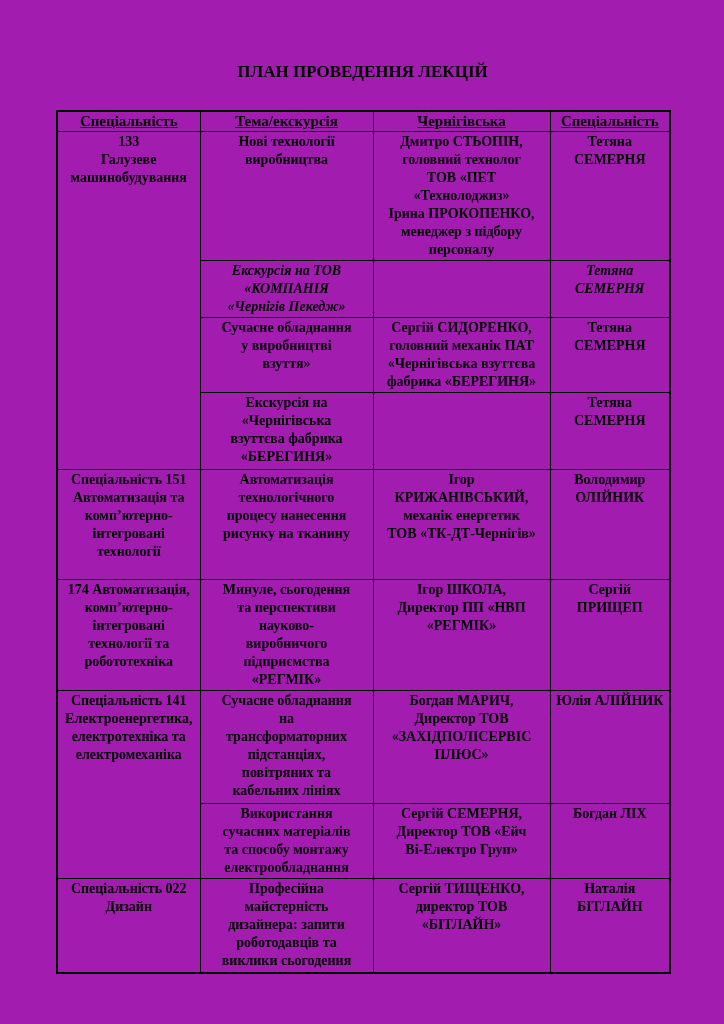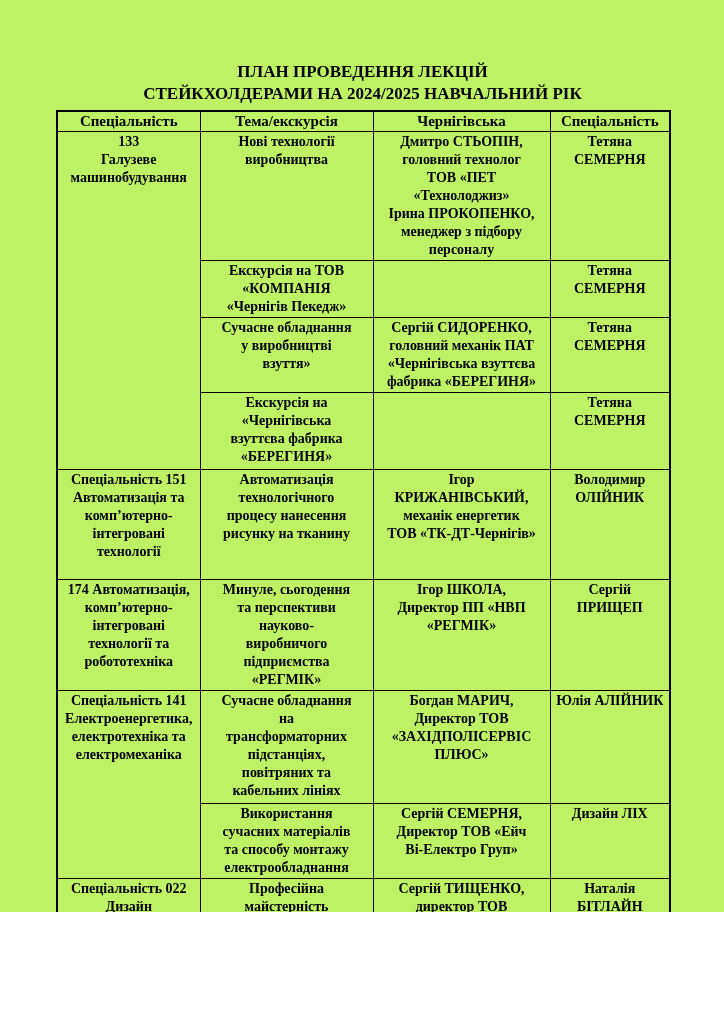--- a/index.html
+++ b/index.html
@@ -3,22 +3,22 @@
 <meta charset="utf-8">
 <style>
   html, body {
     margin: 0;
     padding: 0;
     background: #ffffff;
   }
   .page {
     position: relative;
     width: 724px;
-    height: 912px;
-    background: #bef264;
+    height: 1024px;
+    background: #a21caf;
     font-family: "Liberation Serif", "DejaVu Serif", serif;
     font-weight: bold;
     color: #000000;
     overflow: hidden;
   }
   .doc-title {
     position: absolute;
     top: 61px;
     left: 56px;
     width: 613px;
@@ -53,39 +53,38 @@
     vertical-align: middle;
     white-space: nowrap;
   }
   td {
     font-size: 14px;
     line-height: 18px;
     vertical-align: top;
     white-space: pre-line;
     margin-top: 15px;
   }
-  tr.hr  { height: 19px; }
+  tr.hr  { height: 19px; text-decoration: underline; }
   tr.r1a { height: 129px; }
-  tr.r1b { height: 55px; }
+  tr.r1b { height: 55px; font-style: italic; }
   tr.r1c { height: 66px; }
   tr.r1d { height: 77px; }
   tr.r2  { height: 110px; }
   tr.r3  { height: 110px; }
   tr.r4a { height: 113px; border-radius: 9px; }
   tr.r4b { height: 70px; }
   tr.r5  { height: 94px; }
 </style>
 </head>
 <body>
 
 <div class="page">
 
   <div class="doc-title">
     <div>ПЛАН ПРОВЕДЕННЯ ЛЕКЦІЙ</div>
-    <div>СТЕЙКХОЛДЕРАМИ НА 2024/2025 НАВЧАЛЬНИЙ РІК</div>
   </div>
 
   <table class="schedule">
     <colgroup>
       <col class="c1">
         <col class="c2">
         <col class="c3">
         <col class="c4">
     </colgroup>
     <thead>
@@ -194,21 +193,21 @@
         <td>Юлія АЛІЙНИК</td>
       </tr>
       <tr class="r4b">
         <td>Використання
 сучасних матеріалів
 та способу монтажу
 електрообладнання</td>
         <td>Сергій СЕМЕРНЯ,
 Директор ТОВ «Ейч
 Ві-Електро Груп»</td>
-        <td>Дизайн ЛІХ</td>
+        <td>Богдан ЛІХ</td>
       </tr>
       <tr class="r5">
         <td>Спеціальність 022
 Дизайн</td>
         <td>Професійна
 майстерність
 дизайнера: запити
 роботодавців та
 виклики сьогодення</td>
         <td>Сергій ТИЩЕНКО,

